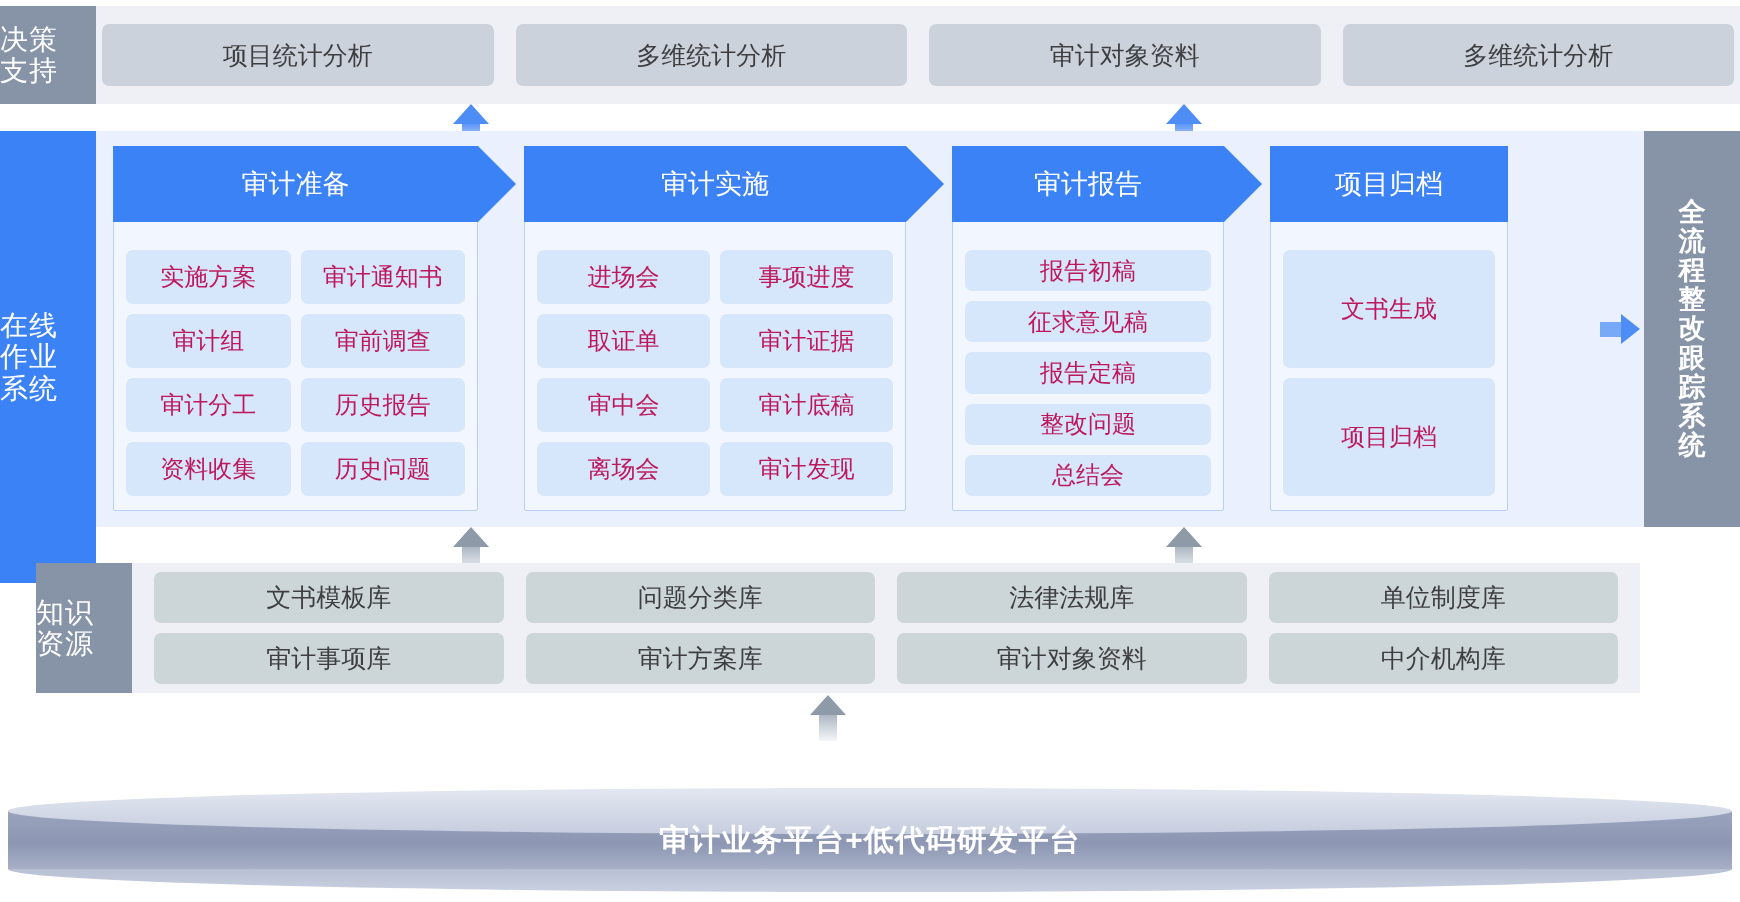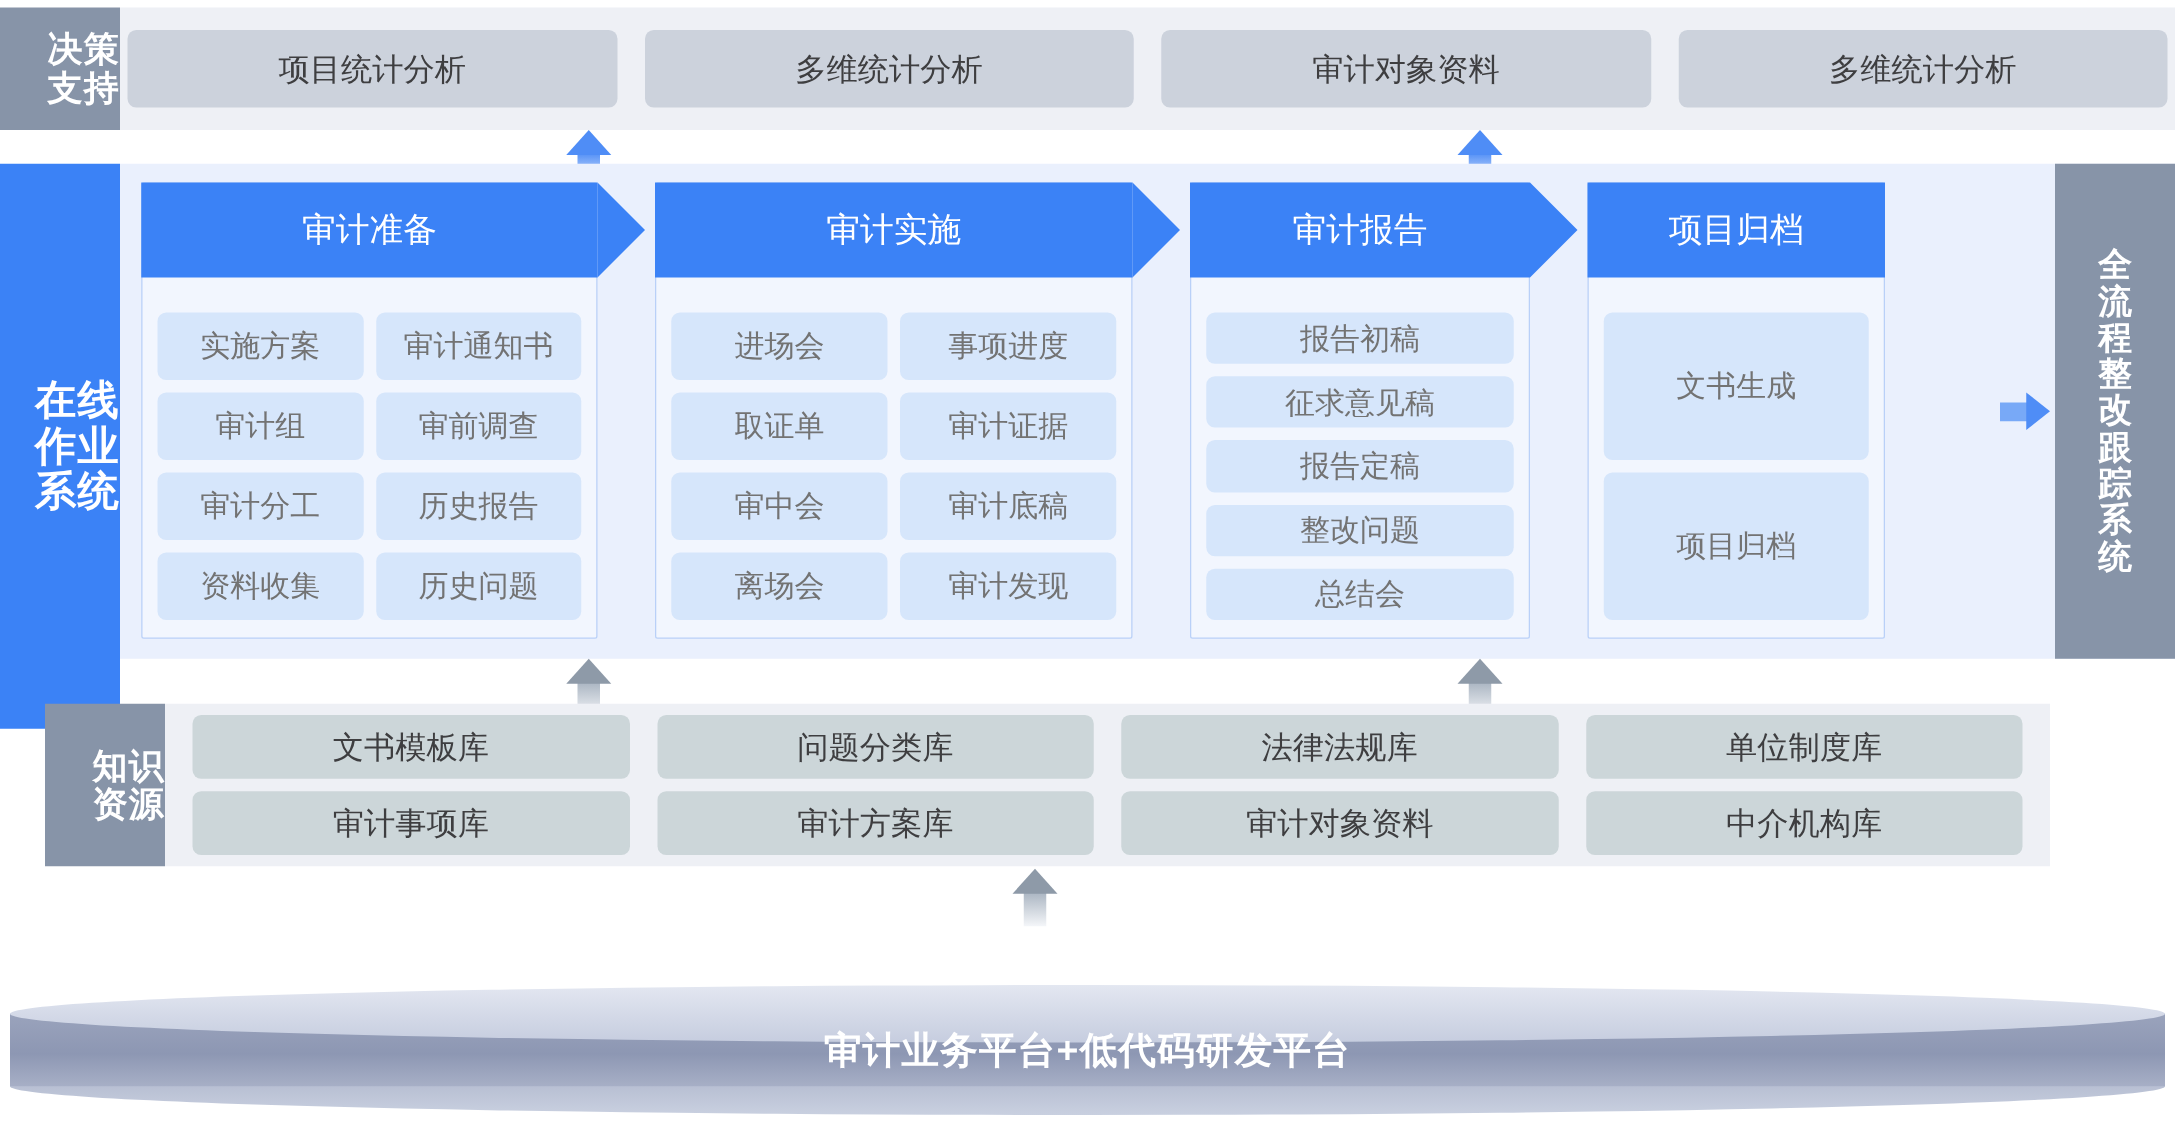--- a/index.html
+++ b/index.html
@@ -14,24 +14,24 @@
     color: #3a3a3a;
     overflow: hidden;
     position: relative;
   }
 
   
   .row-band { position: absolute; display: flex; }
   .side-label {
     background: #8794a8;
     color: #ffffff;
-    font-weight: bold;
+    font-weight: normal;
     display: flex;
     flex-direction: column;
-    align-items: flex-end;
+    align-items: flex-start;
     justify-content: center;
     line-height: 1.12;
     letter-spacing: 1px;
     flex: 0 0 auto;
   }
 
   
   #decision-band {
     left: 0; top: 6px;
     width: 1740px; height: 98px;
@@ -107,21 +107,21 @@
 
   
   #online-band {
     left: 0; top: 131px;
     width: 1740px; height: 396px;
   }
   #online-label {
     width: 96px;
     height: 452px;
     background: #3b82f6;
-    font-size: 33px;
+    font-size: 28px;
   }
   #online-track {
     flex: 1 1 auto;
     background: #eaf0fd;
     display: flex;
     align-items: stretch;
     padding: 15px 14px 16px 17px;
     box-sizing: border-box;
     position: relative;
   }
@@ -174,21 +174,21 @@
     gap: 10px;
   }
   .leaf {
     flex: 1 1 0;
     background: #d6e6fb;
     border-radius: 7px;
     display: flex;
     align-items: center;
     justify-content: center;
     font-size: 24px;
-    color: #737373;
+    color: #be185d;
   }
   .gap-chevron { width: 46px; flex: 0 0 46px; }
 
   
   #tracking-label {
     position: absolute;
     right: 0; top: 131px;
     width: 96px; height: 396px;
     background: #8794a8;
     color: #ffffff;

